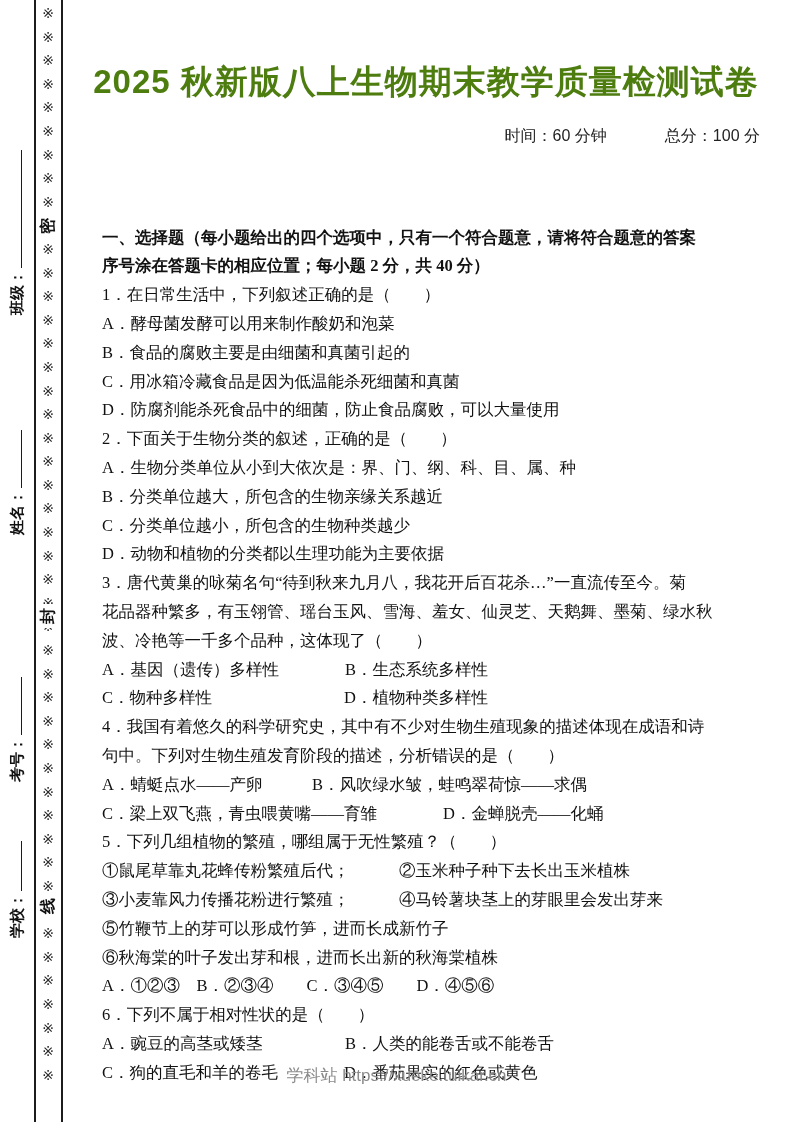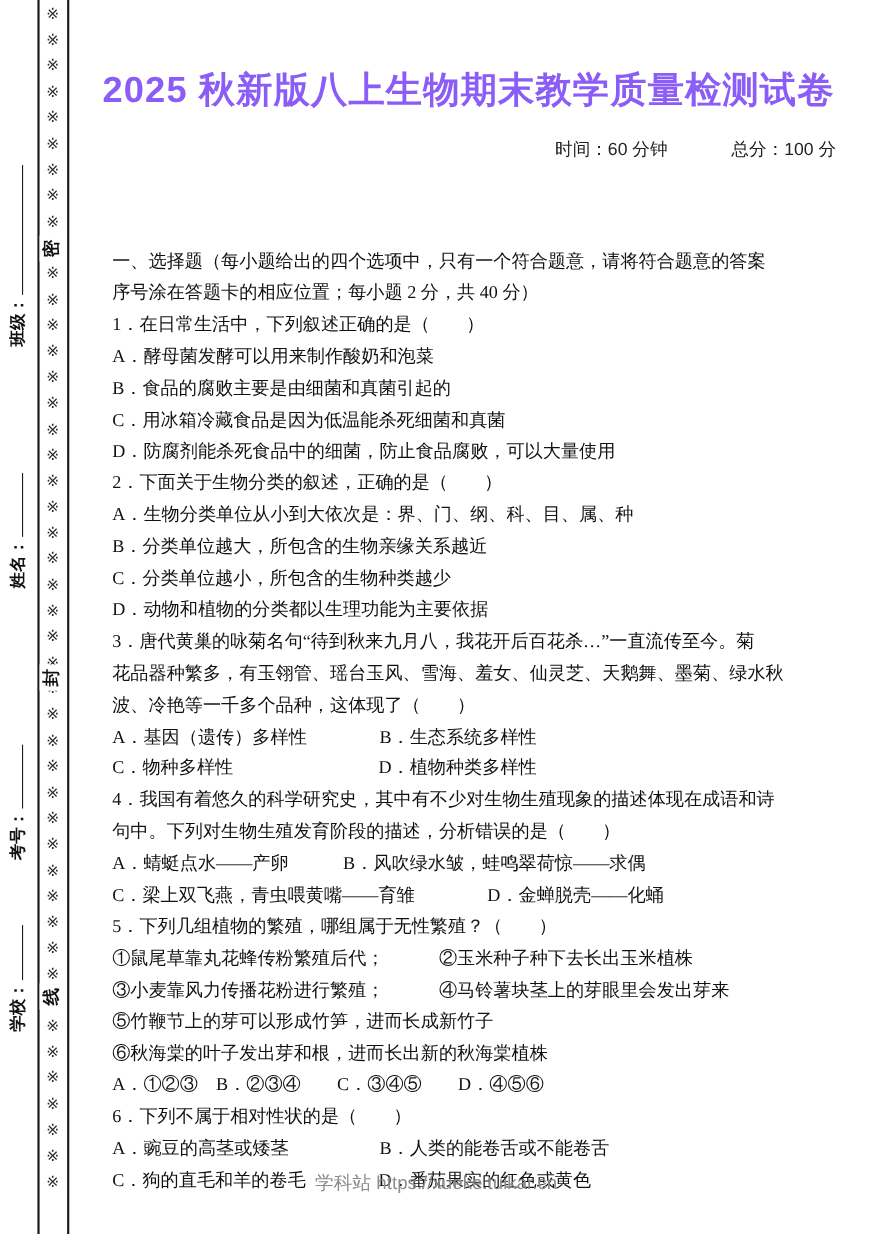--- a/index.html
+++ b/index.html
@@ -31,35 +31,35 @@
   }
   .seal-label .blank{
     display:inline-block;height:14px;margin-left:2px;
     border-bottom:1.5px solid #1c1c1c;
   }
   
   .title{
     position:absolute;left:88px;top:60px;width:676px;
     text-align:center;font-size:33px;font-weight:900;letter-spacing:1px;
     font-family:"Liberation Sans","DejaVu Sans",sans-serif;
-    color:#8b5cf6;white-space:nowrap;
+    color:#4d7c0f;white-space:nowrap;
   }
   .meta{
     position:absolute;left:100px;top:126px;width:660px;
     display:flex;justify-content:flex-end;gap:58px;
     font-size:16px;font-family:"Liberation Sans","DejaVu Sans",sans-serif;
     color:#222;
   }
   
   .body{
     position:absolute;left:102px;top:166px;width:672px;
     font-size:16.5px;line-height:28.8px;white-space:pre;
   }
   .line{height:28.8px;overflow:visible;}
-  .line.bold{font-weight:normal;}
+  .line.bold{font-weight:bold;}
   
   .footer{
     position:absolute;left:0;top:1064px;width:793px;text-align:center;
     color:#8b8b8b;font-size:17px;
     font-family:"Liberation Sans","DejaVu Sans",sans-serif;
   }
 </style>
 </head>
 <body>
 

